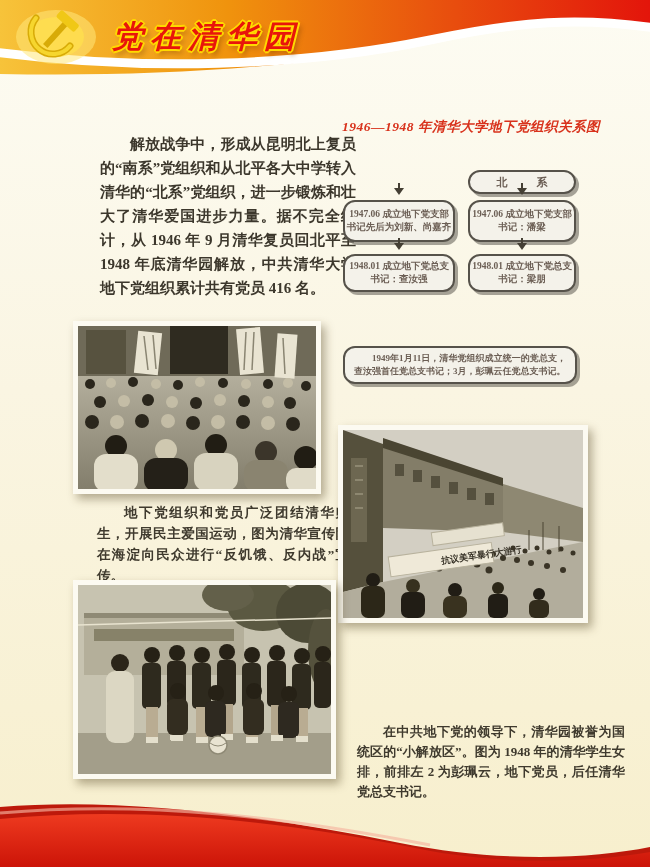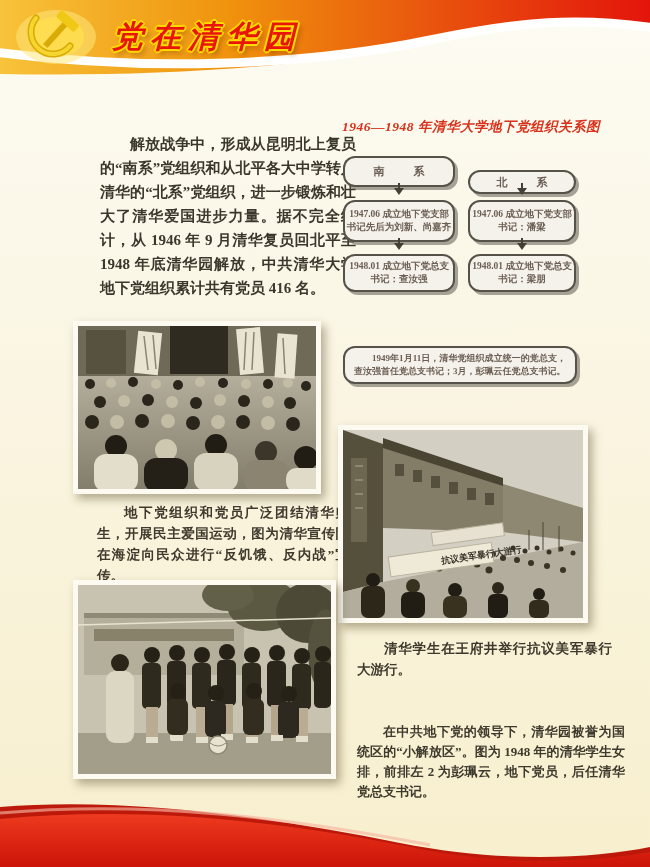--- a/index.html
+++ b/index.html
@@ -89,23 +89,20 @@
       </g>
     </svg>
     <h1 class="page-title">党在清华园</h1>
   </div>
 
   <p class="intro">解放战争中，形成从昆明北上复员的“南系”党组织和从北平各大中学转入清华的“北系”党组织，进一步锻炼和壮大了清华爱国进步力量。据不完全统计，从 1946 年 9 月清华复员回北平至 1948 年底清华园解放，中共清华大学地下党组织累计共有党员 416 名。</p>
 
   <section class="chart">
     <h2 class="chart-title">1946—1948 年清华大学地下党组织关系图</h2>
 
-    <div class="obox" style="left:1px;top:38px;width:112px;height:31px">
-      <div class="obox-line root-label">南　系</div>
-    </div>
     <div class="obox" style="left:126px;top:52px;width:108px;height:24px">
       <div class="obox-line root-label">北　系</div>
     </div>
 
     <div class="flow-arrow" style="left:52px;top:70px"></div>
     <div class="flow-arrow" style="left:175px;top:70px"></div>
 
     <div class="obox" style="left:1px;top:82px;width:112px;height:42px">
       <div class="obox-line">1947.06 成立地下党支部</div>
       <div class="obox-line">书记先后为刘新、尚嘉齐</div>
@@ -266,21 +263,20 @@
         <circle cx="112" cy="160" r="7" fill="#211d15"></circle>
           <rect x="100" y="166" width="24" height="22" rx="7" fill="#39321f"></rect>
         <circle cx="155" cy="158" r="6" fill="#2c2718"></circle>
           <rect x="145" y="164" width="20" height="24" rx="6" fill="#211d15"></rect>
         <circle cx="196" cy="164" r="6" fill="#211d15"></circle>
           <rect x="186" y="170" width="20" height="18" rx="6" fill="#322c1c"></rect>
       </g>
     </svg>
   </div>
 
-  <p class="caption" style="left:345px;top:626px;width:255px">清华学生在王府井举行抗议美军暴行大游行。</p>
 
   <div class="photo" style="left:73px;top:580px">
     <svg width="253" height="189" viewBox="0 0 253 189">
       <rect width="253" height="189" fill="#c7c3b0"></rect>
       <rect x="6" y="28" width="160" height="62" fill="#b4af9a"></rect>
       <rect x="6" y="28" width="160" height="5" fill="#8f8a75"></rect>
       <rect x="16" y="44" width="140" height="12" fill="#878269"></rect>
       <ellipse cx="185" cy="20" rx="36" ry="26" fill="#5b5942"></ellipse>
       <ellipse cx="230" cy="28" rx="32" ry="30" fill="#4c4a36"></ellipse>
       <ellipse cx="248" cy="66" rx="18" ry="42" fill="#55523d"></ellipse>

